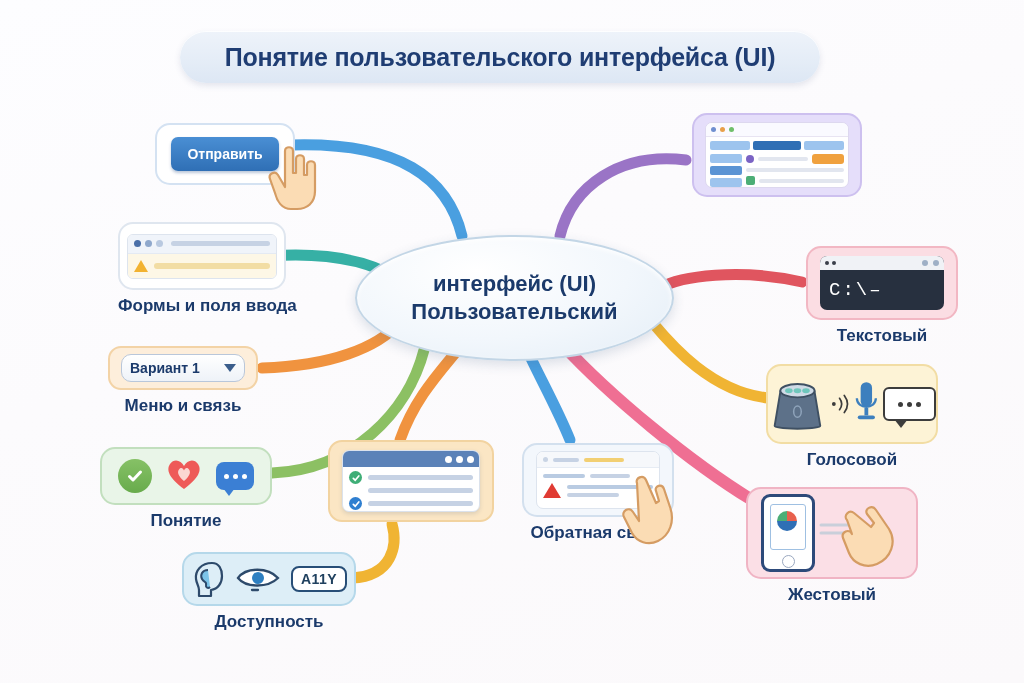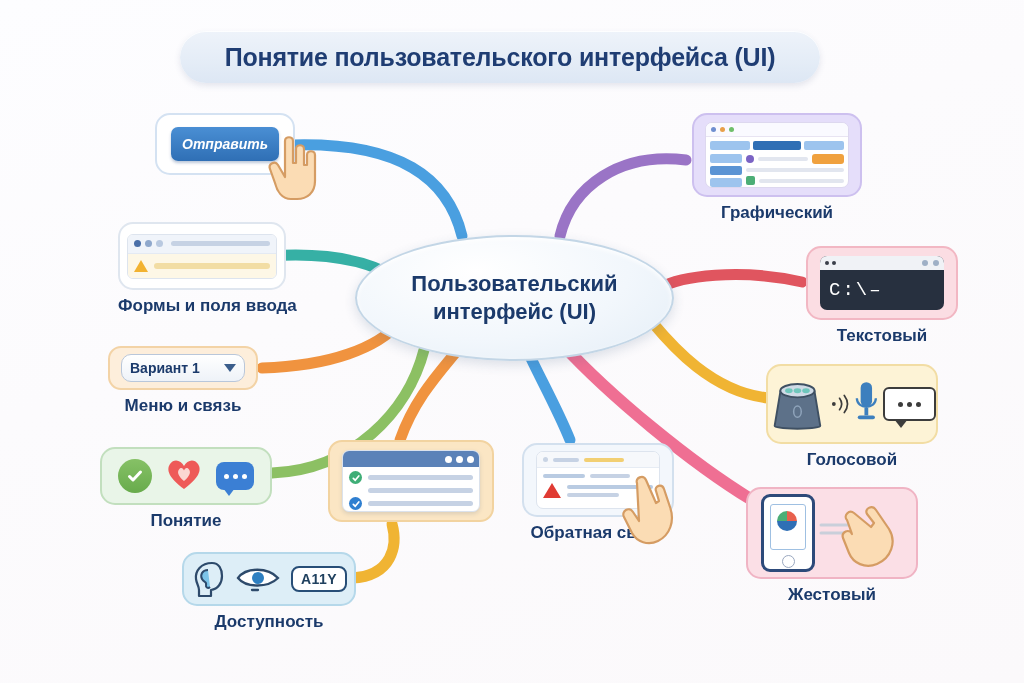--- a/index.html
+++ b/index.html
@@ -347,25 +347,25 @@
 
       <path d="M768 398 C 712 392, 672 346, 652 322" stroke="#f0b433" stroke-width="11"></path>
     </g>
   </svg>
 
   <div class="title-pill">
     <span>Понятие пользовательского интерфейса (UI)</span>
   </div>
 
   <div class="center-node">
+    <div class="line">интерфейс (UI)</div>
     <div class="line">Пользовательский</div>
-    <div class="line">интерфейс (UI)</div>
-  </div>
-
-  <div class="node" id="n-buttons" style="left:155px; top:113px;font-style:italic;">
+  </div>
+
+  <div class="node" id="n-buttons" style="left:155px; top:123px;">
     <div class="card">
       <div class="send-btn">Отправить</div>
       <svg class="hand-cursor" width="58" height="70" style="left:108px; top:18px;" viewBox="0 0 58 70">
         <path d="M20 8 C 20 3, 28 3, 28 8 L28 30 L31 30 L31 16 C31 11, 39 11, 39 16 L39 32 L42 32 L42 22 C42 17, 50 17, 50 22 L50 48 C50 60, 42 66, 32 66 L26 66 C17 66, 12 58, 10 50 L5 36 C3 31, 10 27, 13 32 L20 44 Z" fill="#fbdcb4" stroke="#d59c63" stroke-width="2.2" stroke-linejoin="round"></path>
       </svg>
     </div>
   </div>
 
   <div class="node" id="n-forms" style="left:118px; top:222px;">
     <div class="card">
@@ -523,21 +523,20 @@
             </span>
             <span class="bar" style="height:4px; background:#e2e6ef;"></span>
             <span style="display:flex; align-items:center; gap:4px;">
               <span style="width:9px; height:9px; border-radius:2px; background:#4cae76;"></span>
               <span class="bar" style="flex:1; height:4px; background:#e2e6ef;"></span>
             </span>
           </span>
         </div>
       </div>
     </div>
-    <div class="node-label">Графический</div>
   </div>
 
   <div class="node" id="n-text" style="left:806px; top:246px;">
     <div class="card">
       <div class="term">
         <div class="term-head">
           <span style="display:flex; gap:3px;">
             <span class="dot" style="background:#3a3f4a; width:4px; height:4px;"></span>
             <span class="dot" style="background:#3a3f4a; width:4px; height:4px;"></span>
           </span>

